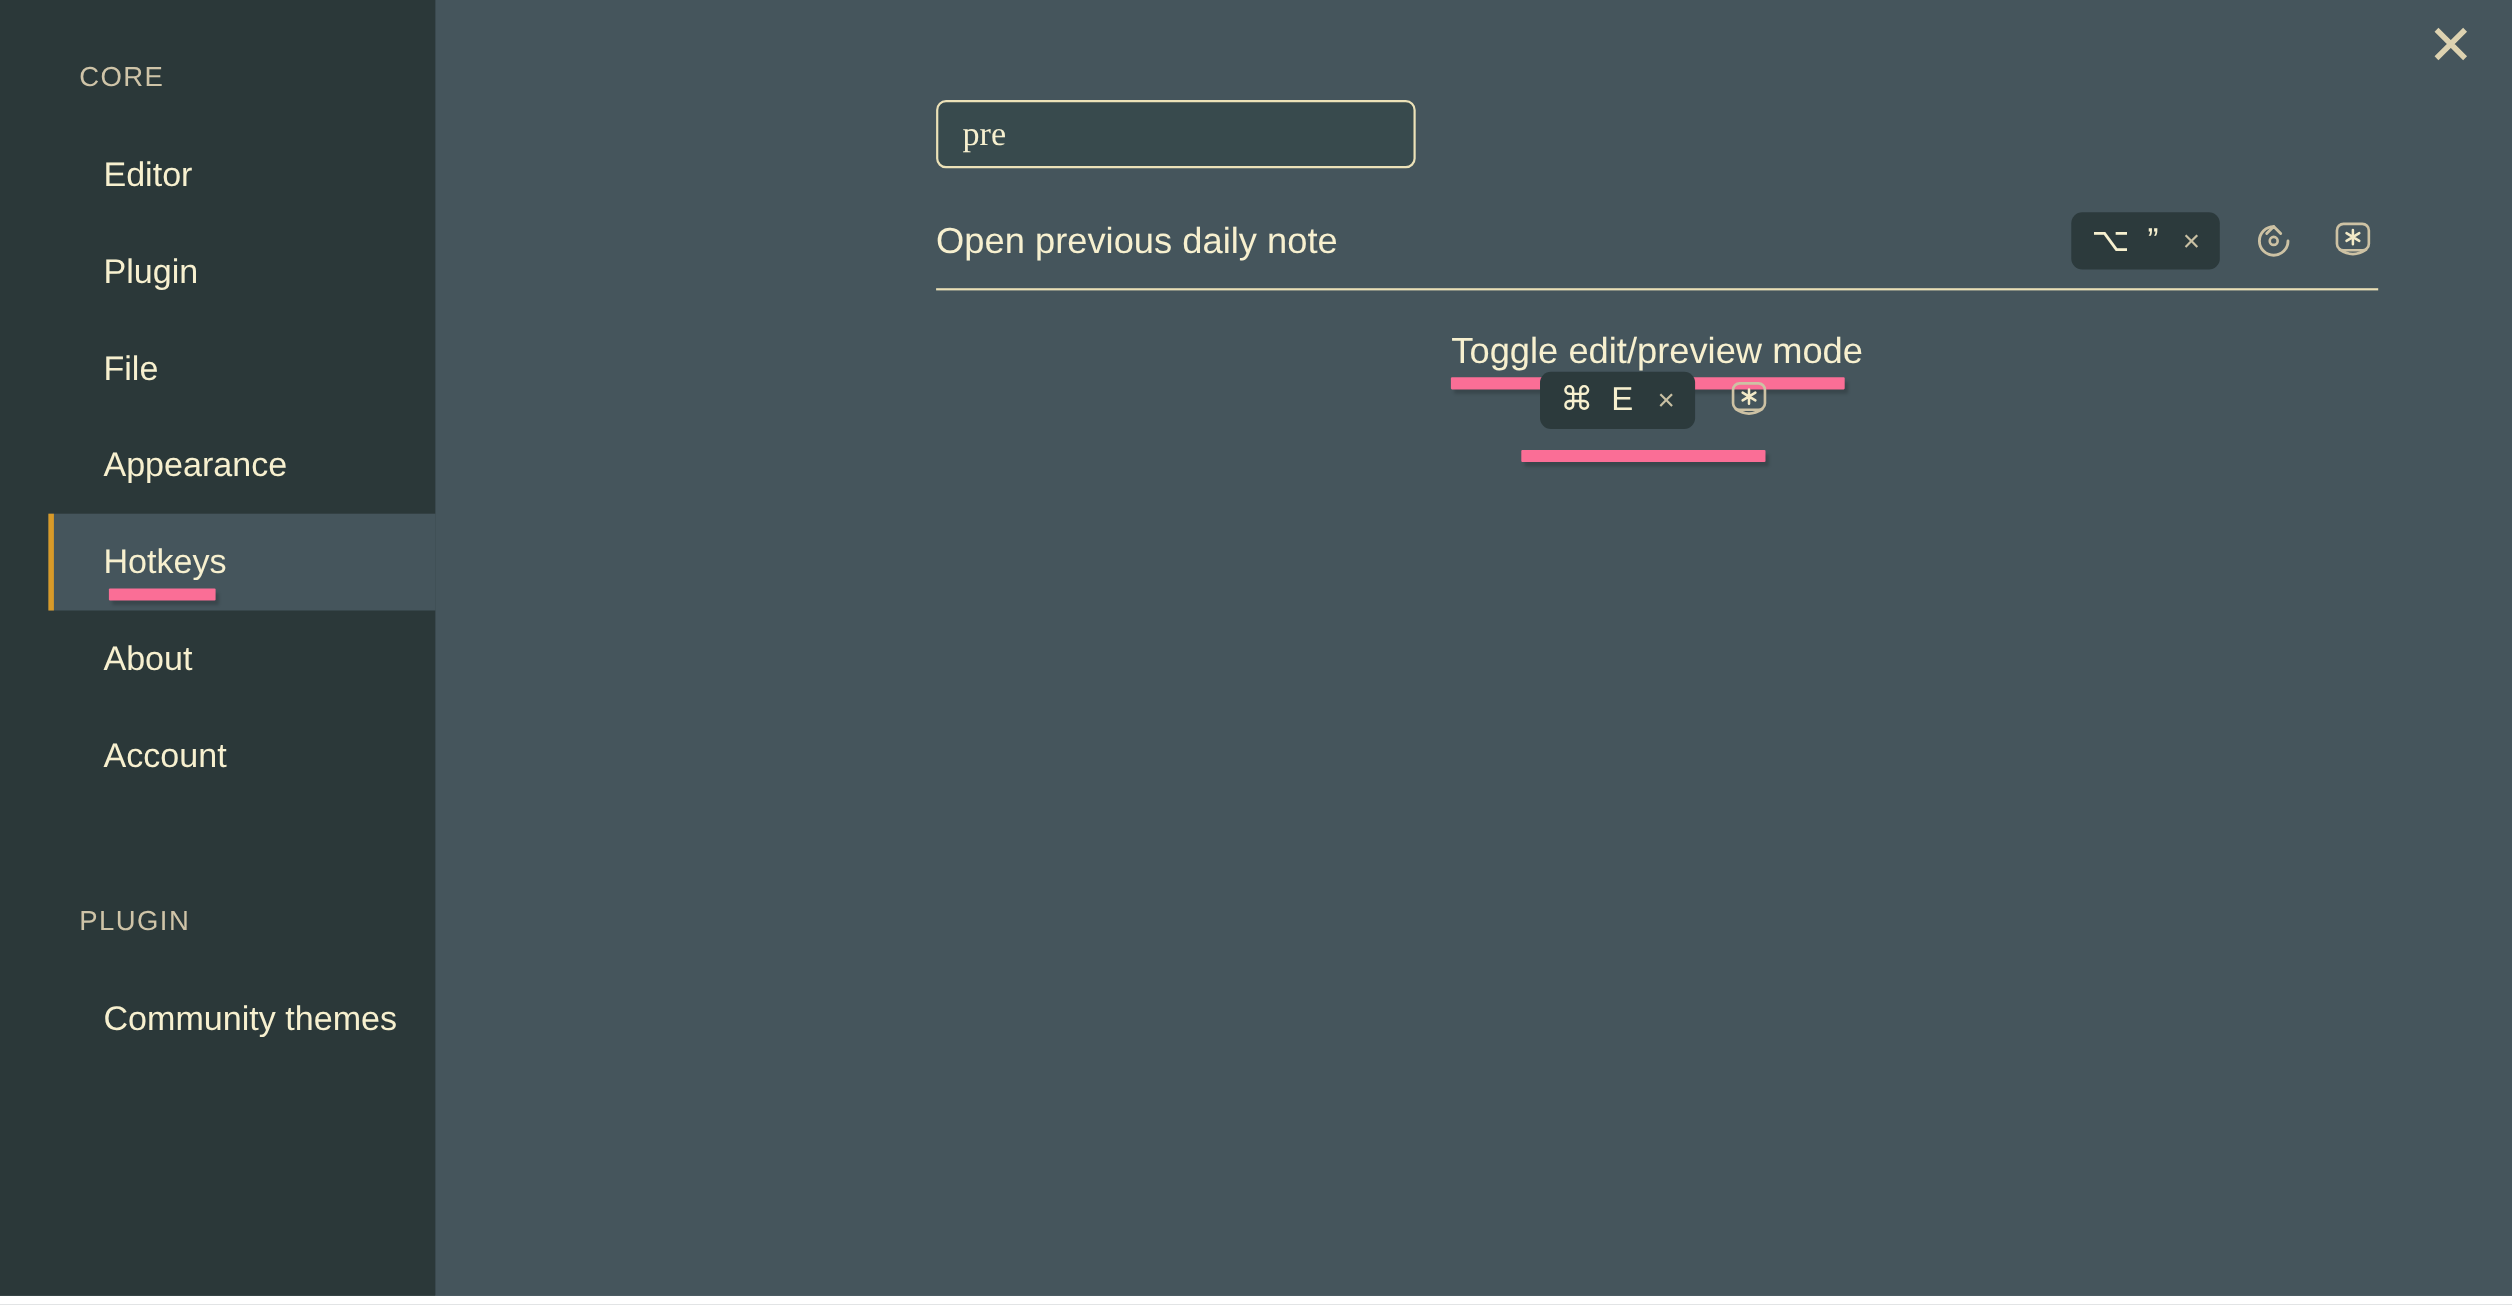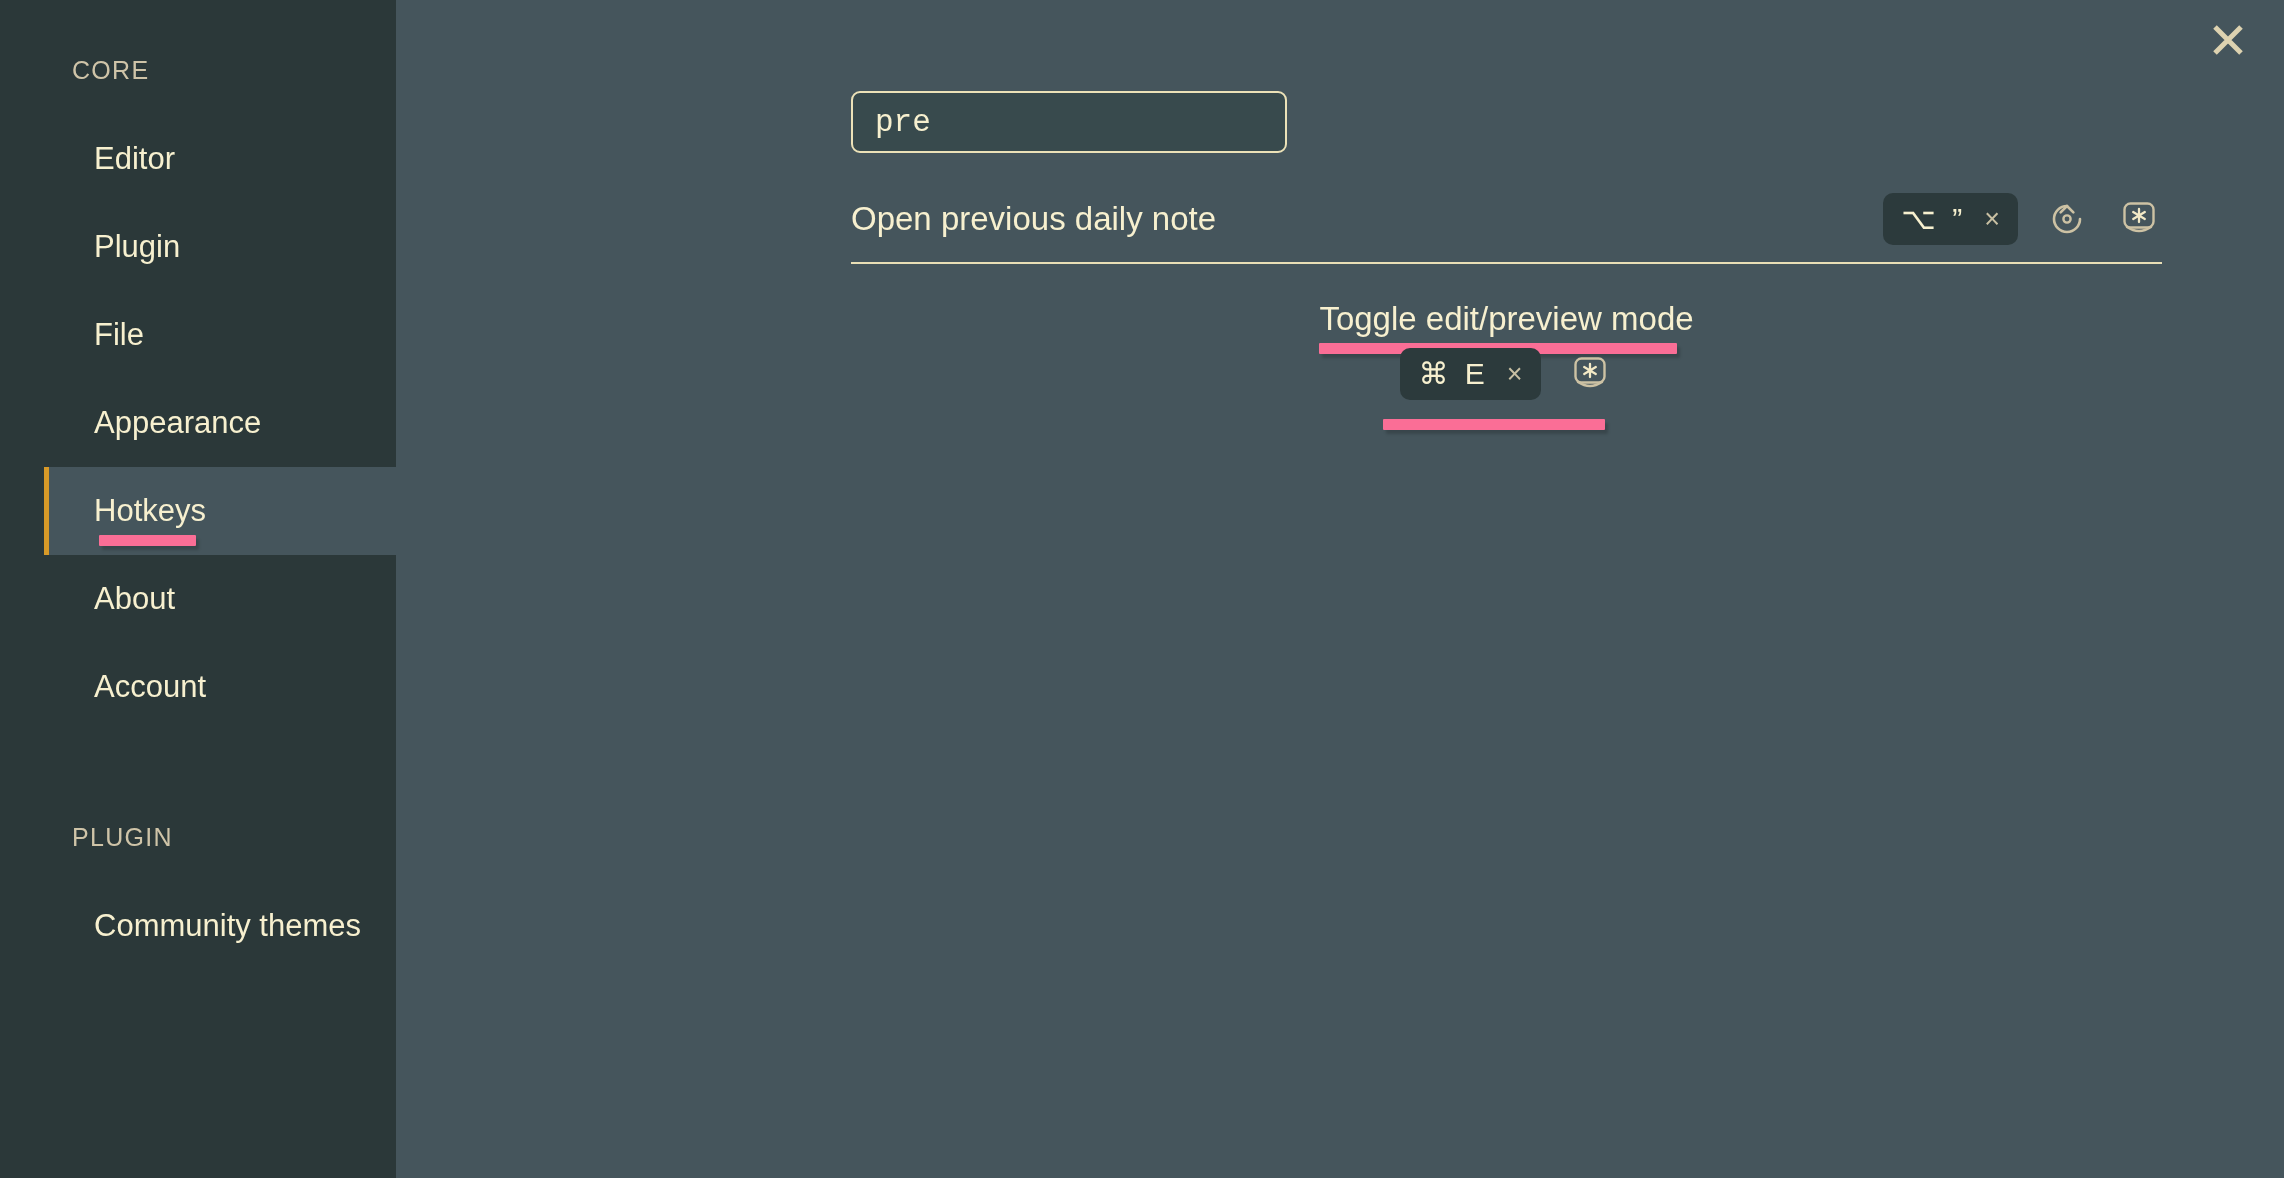--- a/index.html
+++ b/index.html
@@ -94,39 +94,38 @@
   .search-wrap {
     position:absolute;
     left:455px; top:91px;
   }
   .search-input {
     width:436px; height:62px;
     background:#384a4d;
     border:2px solid #ece2b8;
     border-radius:9px;
     color:#f7f0cf;
-    font-family:Liberation Mono, monospace;
+    font-family:Liberation Serif, serif;
     font-size:31px;
     padding:0 22px;
     outline:none;
   }
   .search-input::placeholder { color:#9fb0ad; }
 
   .hk-list {
     position:absolute;
     left:455px; right:122px;
     top:176px;
   }
   .hk-row {
     display:flex;
     align-items:center;
     justify-content:space-between;
     height:88px;
     position:relative;
-    gap:10px;
   }
   .hk-row.divided { border-bottom:2px solid #e9dfb6; }
   .hk-label {
     position:relative;
     color:#f7f0cf;
     font-size:33px;
     font-weight:400;
     white-space:nowrap;
   }
   .mark-toggle {

